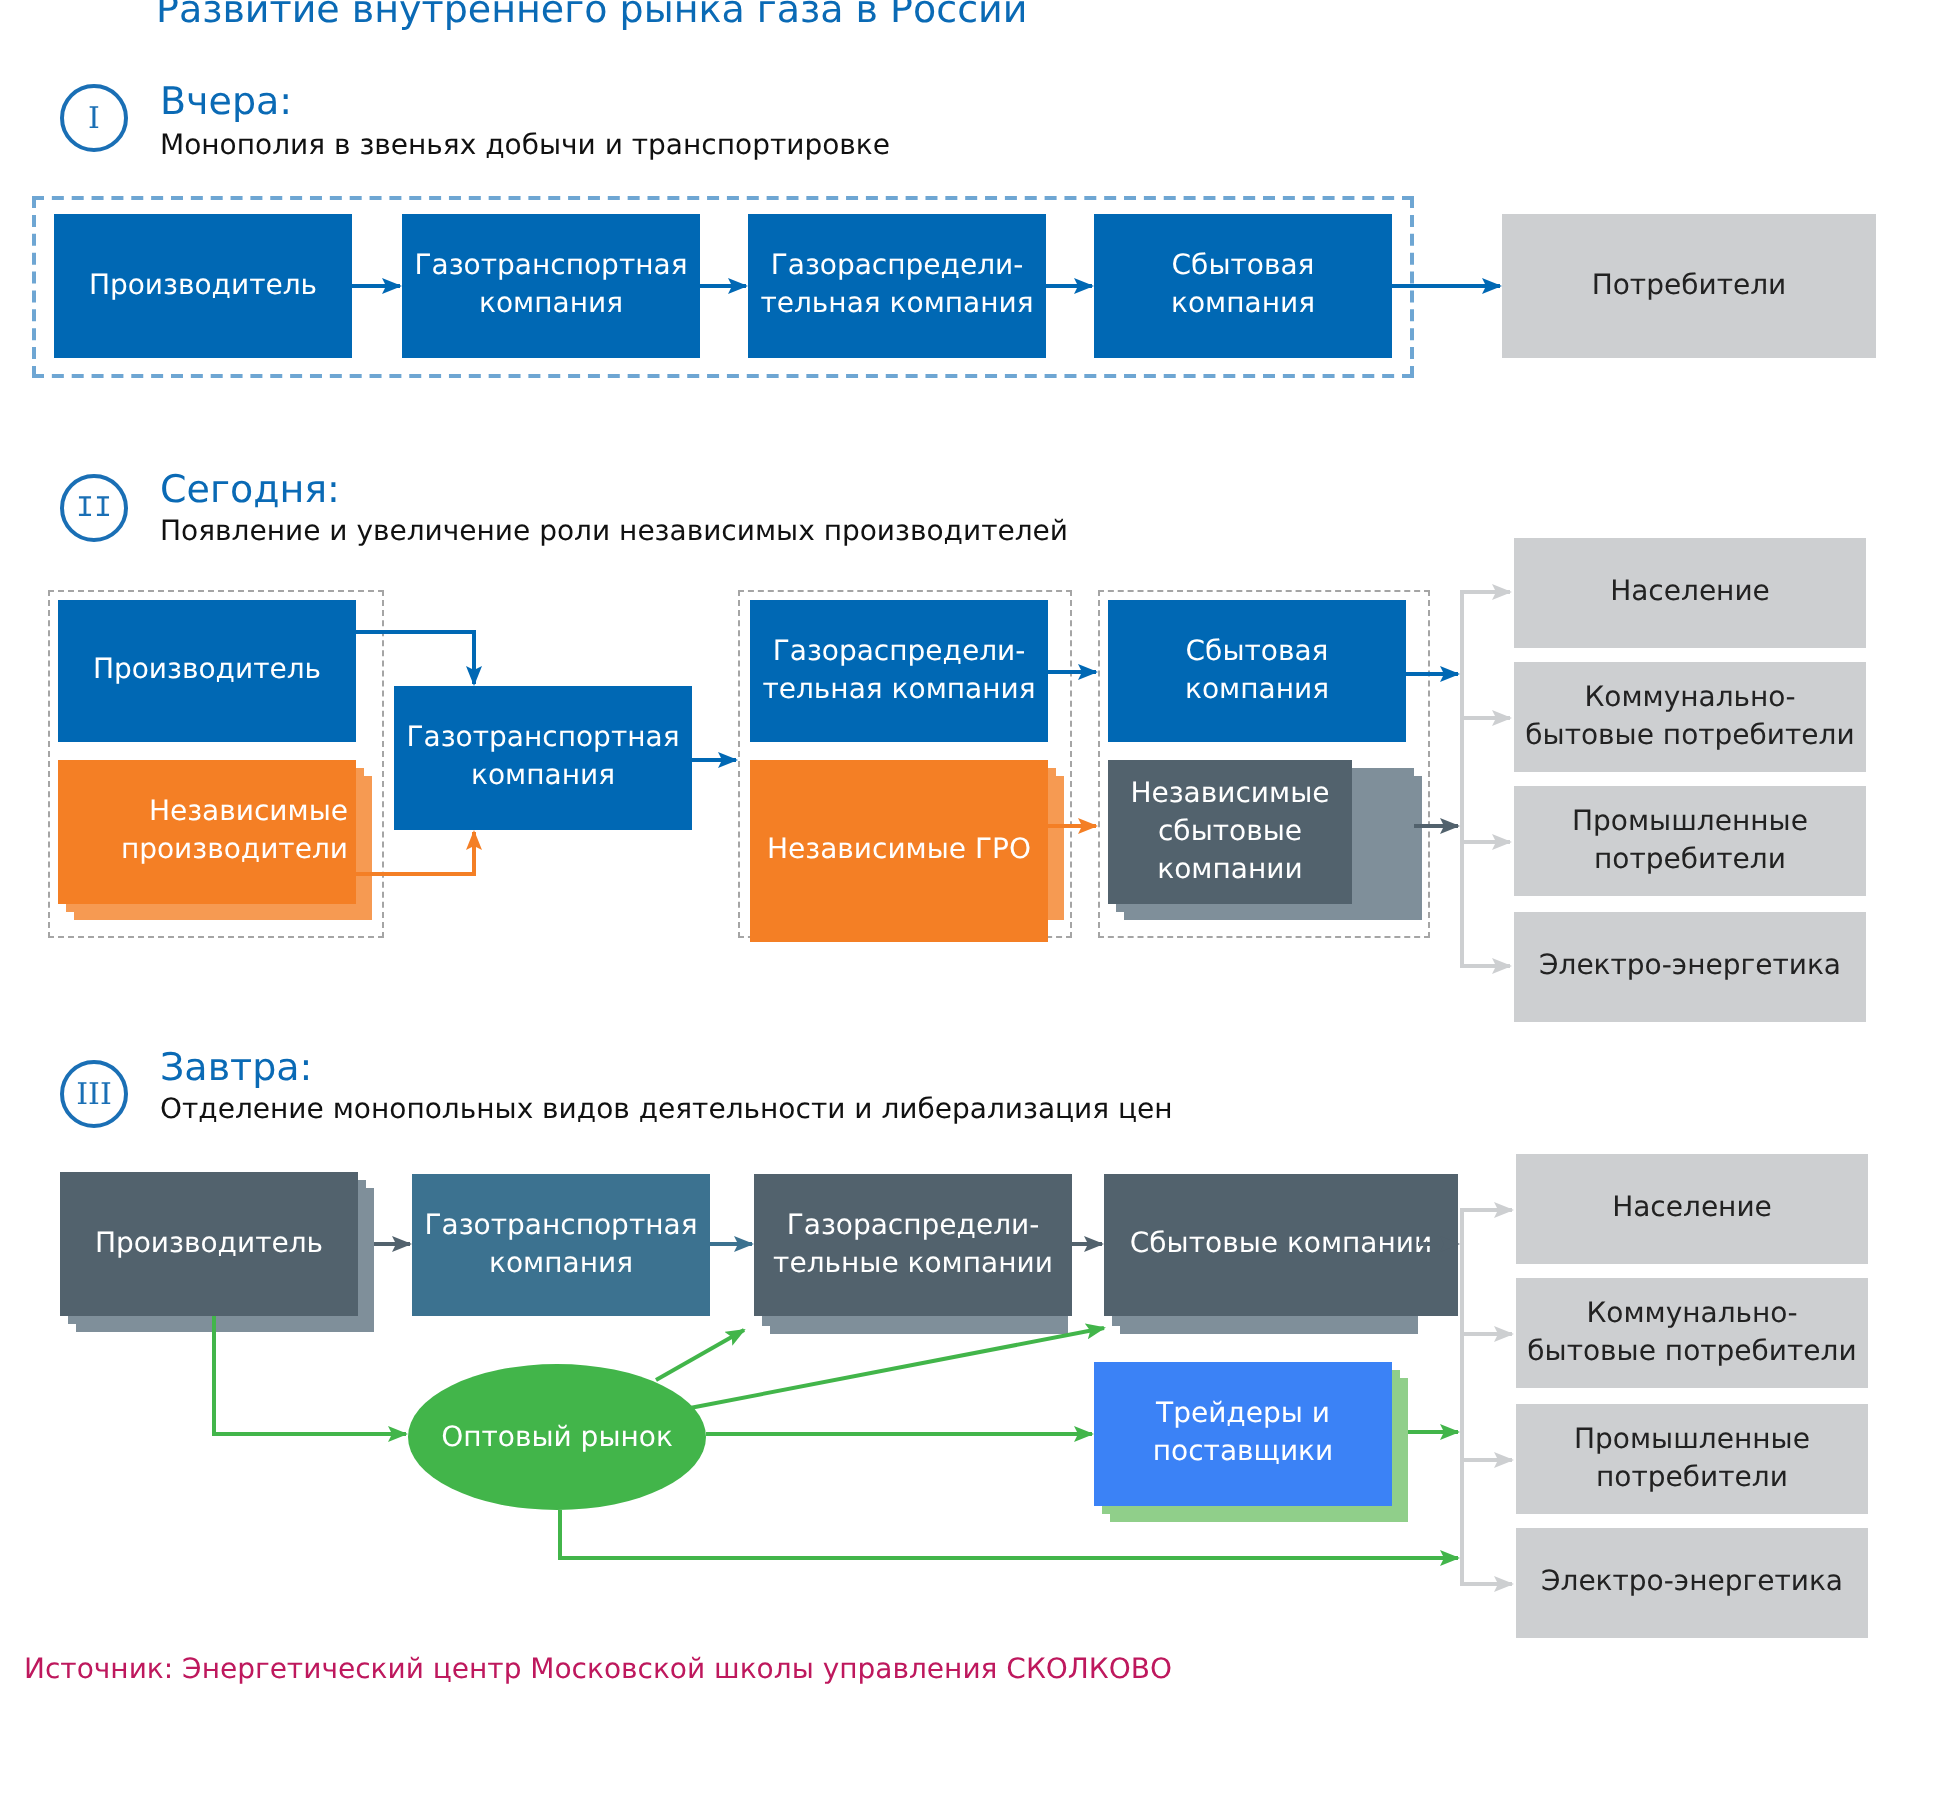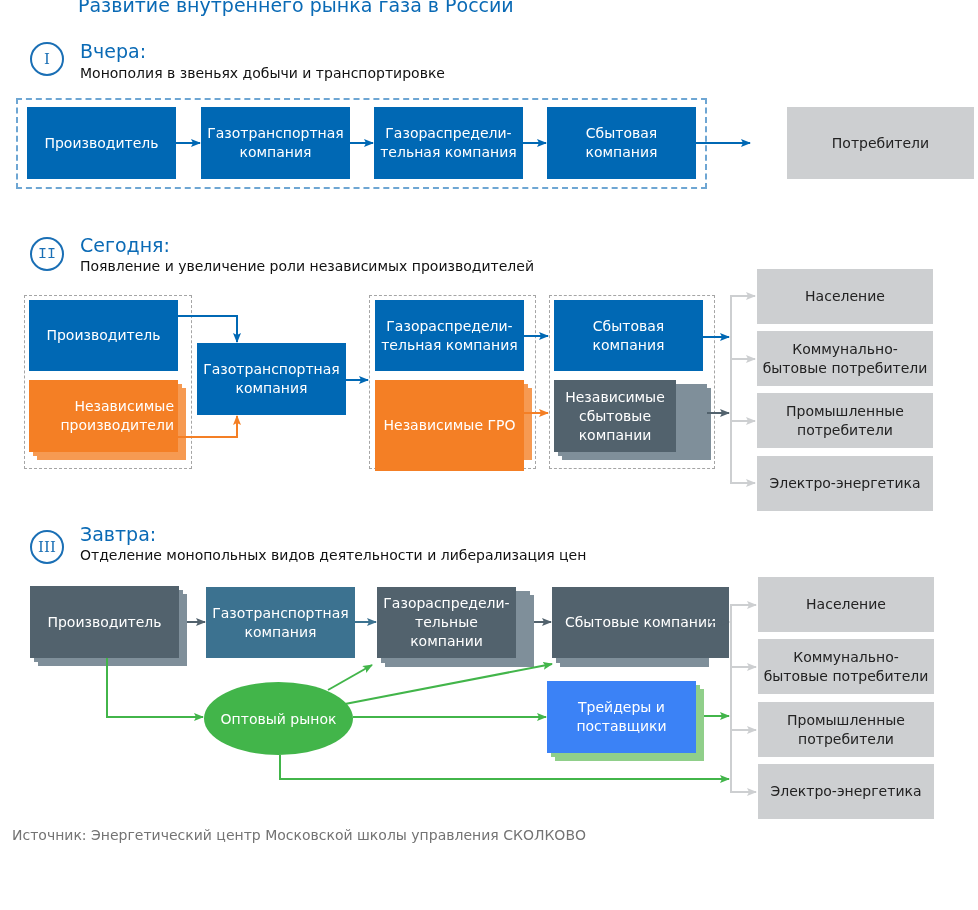--- a/index.html
+++ b/index.html
@@ -20,38 +20,38 @@
   .slate { background:#52626d; }
   .slate-sh { background:#7f8f9a; }
   .teal { background:#3c7290; }
   .green { background:#3b82f6; }
   .green-sh { background:#90cf8a; }
   .grey { background:#cdcfd1; color:#222; }
   .dash-blue { border:2px dashed #6ea6d3; box-sizing:border-box; }
   .dash-grey { border:1.5px dashed #a5a5a5; box-sizing:border-box; }
   .ellipse { background:#42b54a; border-radius:50%; display:flex; align-items:center;
              justify-content:center; color:#fff; font-size:14px; }
-  .source { left:12px; top:827px; font-size:14px; color:#737373; white-space:nowrap; }
+  .source { left:12px; top:827px; font-size:14px; color:#be185d; white-space:nowrap; }
   svg.lines { position:absolute; left:0; top:0; }
 </style>
 </head>
 <body>
 
 <div class="abs title">Развитие внутреннего рынка газа в России</div>
 
 <div class="abs sec-circle" style="left:30px;top:42px;">I</div>
 <div class="abs sec-head" style="left:80px;top:40px;">Вчера:</div>
 <div class="abs sec-sub" style="left:80px;top:65px;">Монополия в звеньях добычи и транспортировке</div>
 
 <div class="abs dash-blue" style="left:16px;top:98px;width:691px;height:91px;"></div>
 <div class="abs box blue" style="left:27px;top:107px;width:149px;height:72px;">Производитель</div>
 <div class="abs box blue" style="left:201px;top:107px;width:149px;height:72px;">Газотранспортная компания</div>
 <div class="abs box blue" style="left:374px;top:107px;width:149px;height:72px;">Газораспредели-тельная компания</div>
 <div class="abs box blue" style="left:547px;top:107px;width:149px;height:72px;">Сбытовая компания</div>
-<div class="abs box grey" style="left:751px;top:107px;width:187px;height:72px;margin-left:36px;">Потребители</div>
+<div class="abs box grey" style="left:751px;top:107px;width:187px;height:72px;">Потребители</div>
 
 <div class="abs sec-circle" style="left:30px;top:237px;font-family:Liberation Mono, monospace;">II</div>
 <div class="abs sec-head" style="left:80px;top:234px;">Сегодня:</div>
 <div class="abs sec-sub" style="left:80px;top:258px;">Появление и увеличение роли независимых производителей</div>
 
 <div class="abs dash-grey" style="left:24px;top:295px;width:168px;height:174px;"></div>
 <div class="abs dash-grey" style="left:369px;top:295px;width:167px;height:174px;"></div>
 <div class="abs dash-grey" style="left:549px;top:295px;width:166px;height:174px;"></div>
 
 <div class="abs box blue" style="left:29px;top:300px;width:149px;height:71px;">Производитель</div>
@@ -81,21 +81,21 @@
 <div class="abs sec-sub" style="left:80px;top:547px;">Отделение монопольных видов деятельности и либерализация цен</div>
 
 <div class="abs slate-sh" style="left:38px;top:594px;width:149px;height:72px;"></div>
 <div class="abs slate-sh" style="left:34px;top:590px;width:149px;height:72px;"></div>
 <div class="abs box slate" style="left:30px;top:586px;width:149px;height:72px;">Производитель</div>
 
 <div class="abs box teal" style="left:206px;top:587px;width:149px;height:71px;">Газотранспортная компания</div>
 
 <div class="abs slate-sh" style="left:385px;top:595px;width:149px;height:72px;"></div>
 <div class="abs slate-sh" style="left:381px;top:591px;width:149px;height:72px;"></div>
-<div class="abs box slate" style="left:377px;top:587px;width:139px;height:71px;">Газораспредели-тельные компании</div>
+<div class="abs box slate" style="left:377px;top:587px;width:159px;height:71px;">Газораспредели-тельные компании</div>
 
 <div class="abs slate-sh" style="left:560px;top:595px;width:149px;height:72px;"></div>
 <div class="abs slate-sh" style="left:556px;top:591px;width:149px;height:72px;"></div>
 <div class="abs box slate" style="left:552px;top:587px;width:177px;height:71px;">Сбытовые компании</div>
 
 <div class="abs ellipse" style="left:204px;top:682px;width:149px;height:73px;">Оптовый рынок</div>
 
 <div class="abs green-sh" style="left:555px;top:689px;width:149px;height:72px;"></div>
 <div class="abs green-sh" style="left:551px;top:685px;width:149px;height:72px;"></div>
 <div class="abs box green" style="left:547px;top:681px;width:149px;height:72px;">Трейдеры и поставщики</div>

